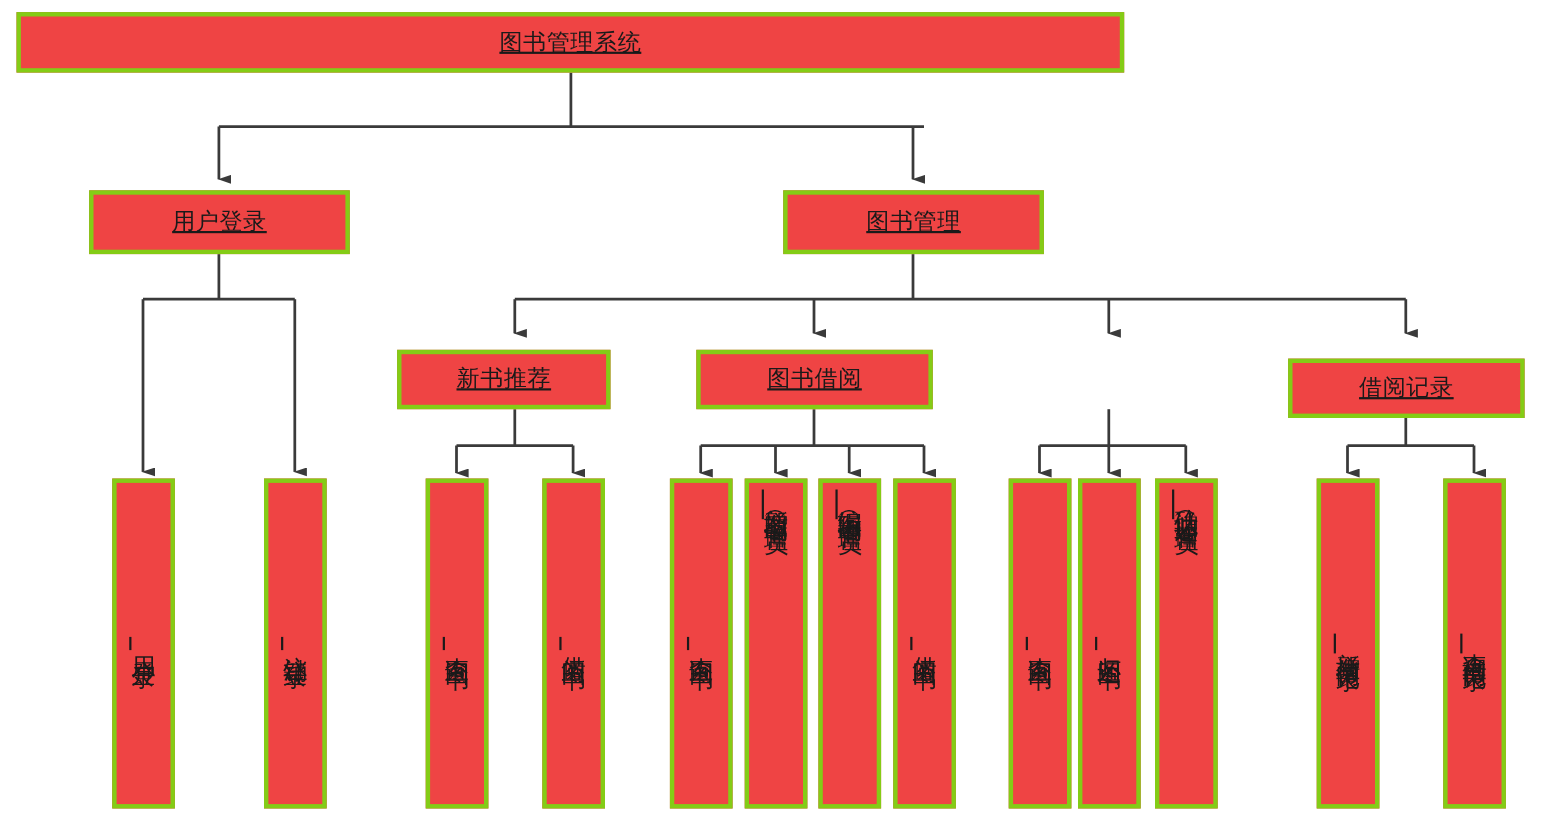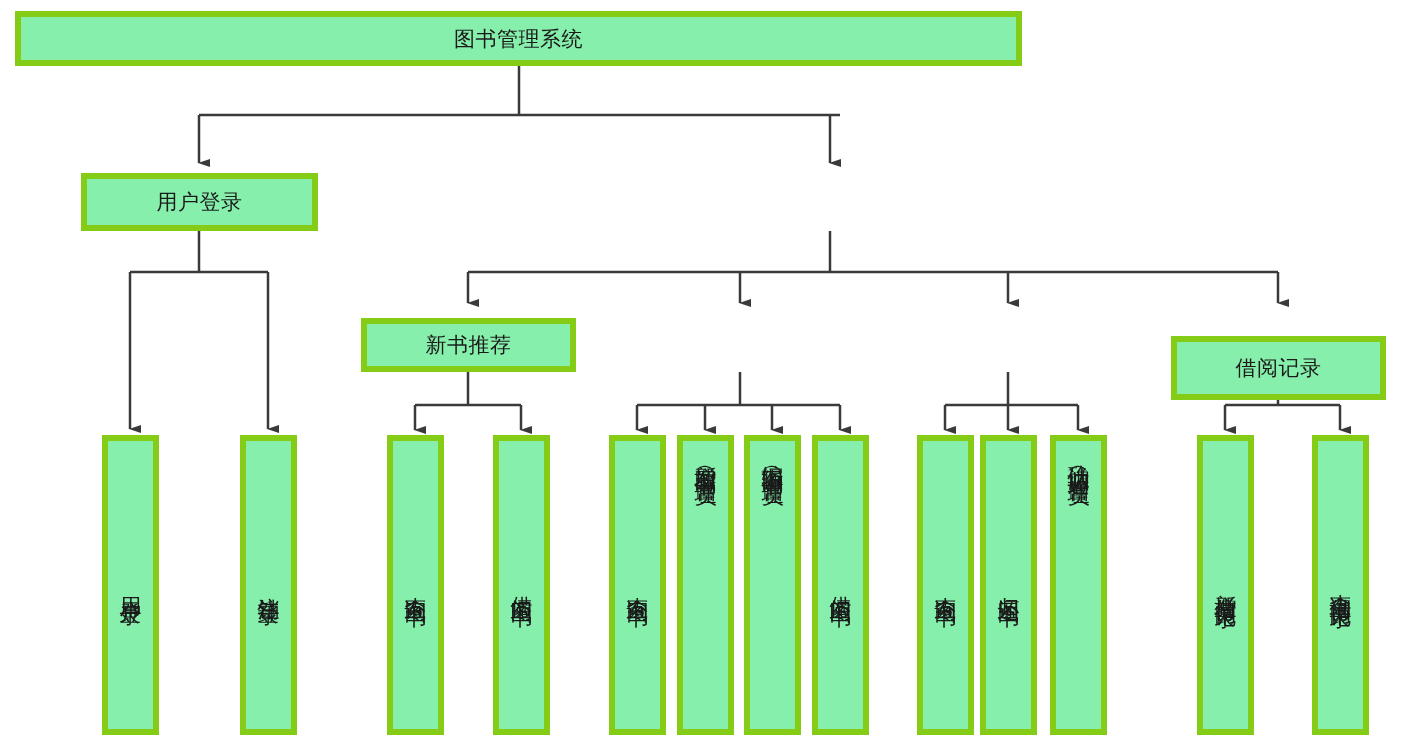--- a/index.html
+++ b/index.html
@@ -19,26 +19,27 @@
     position: absolute;
     left: 0;
     top: 0;
     width: 1405px;
     height: 747px;
     pointer-events: none;
   }
   .node {
     position: absolute;
     box-sizing: border-box;
-    border: 6px solid #84cc16;
-    background: #86efac;
+    border: 4px solid #84cc16;
+    background: #ef4444;
     display: flex;
     align-items: center;
     justify-content: center;
     color: #1a1a1a;
+    text-decoration: underline;
   }
   .node.h {
     font-size: 21px;
     line-height: 1.2;
     letter-spacing: 0.5px;
   }
   .node.v {
     writing-mode: vertical-rl;
     text-orientation: upright;
     font-size: 22px;
@@ -117,25 +118,31 @@
     </g>
   </svg>
 
   <div class="node h" style="left:15px; top:11px; width:1007px; height:55px;">
     <span>图书管理系统</span>
   </div>
 
   <div class="node h" style="left:81px; top:173px; width:237px; height:58px;">
     <span>用户登录</span>
   </div>
+  <div class="node h" style="left:712px; top:173px; width:237px; height:58px;">
+    <span>图书管理</span>
+  </div>
 
-  <div class="node h" style="left:361px; top:318px; width:215px; height:54px;">
+  <div class="node h" style="left:361px; top:318px; width:194px; height:54px;">
     <span>新书推荐</span>
   </div>
-  <div class="node h" style="left:1171px; top:336px; width:215px; height:64px;">
+  <div class="node h" style="left:633px; top:318px; width:215px; height:54px;">
+    <span>图书借阅</span>
+  </div>
+  <div class="node h" style="left:1171px; top:326px; width:215px; height:54px;">
     <span>借阅记录</span>
   </div>
 
   <div class="node v centered" style="left:102px; top:435px; width:57px; height:300px;">
     <span>用户登录</span>
   </div>
   <div class="node v centered" style="left:240px; top:435px; width:57px; height:300px;">
     <span>注销登录</span>
   </div>
 

